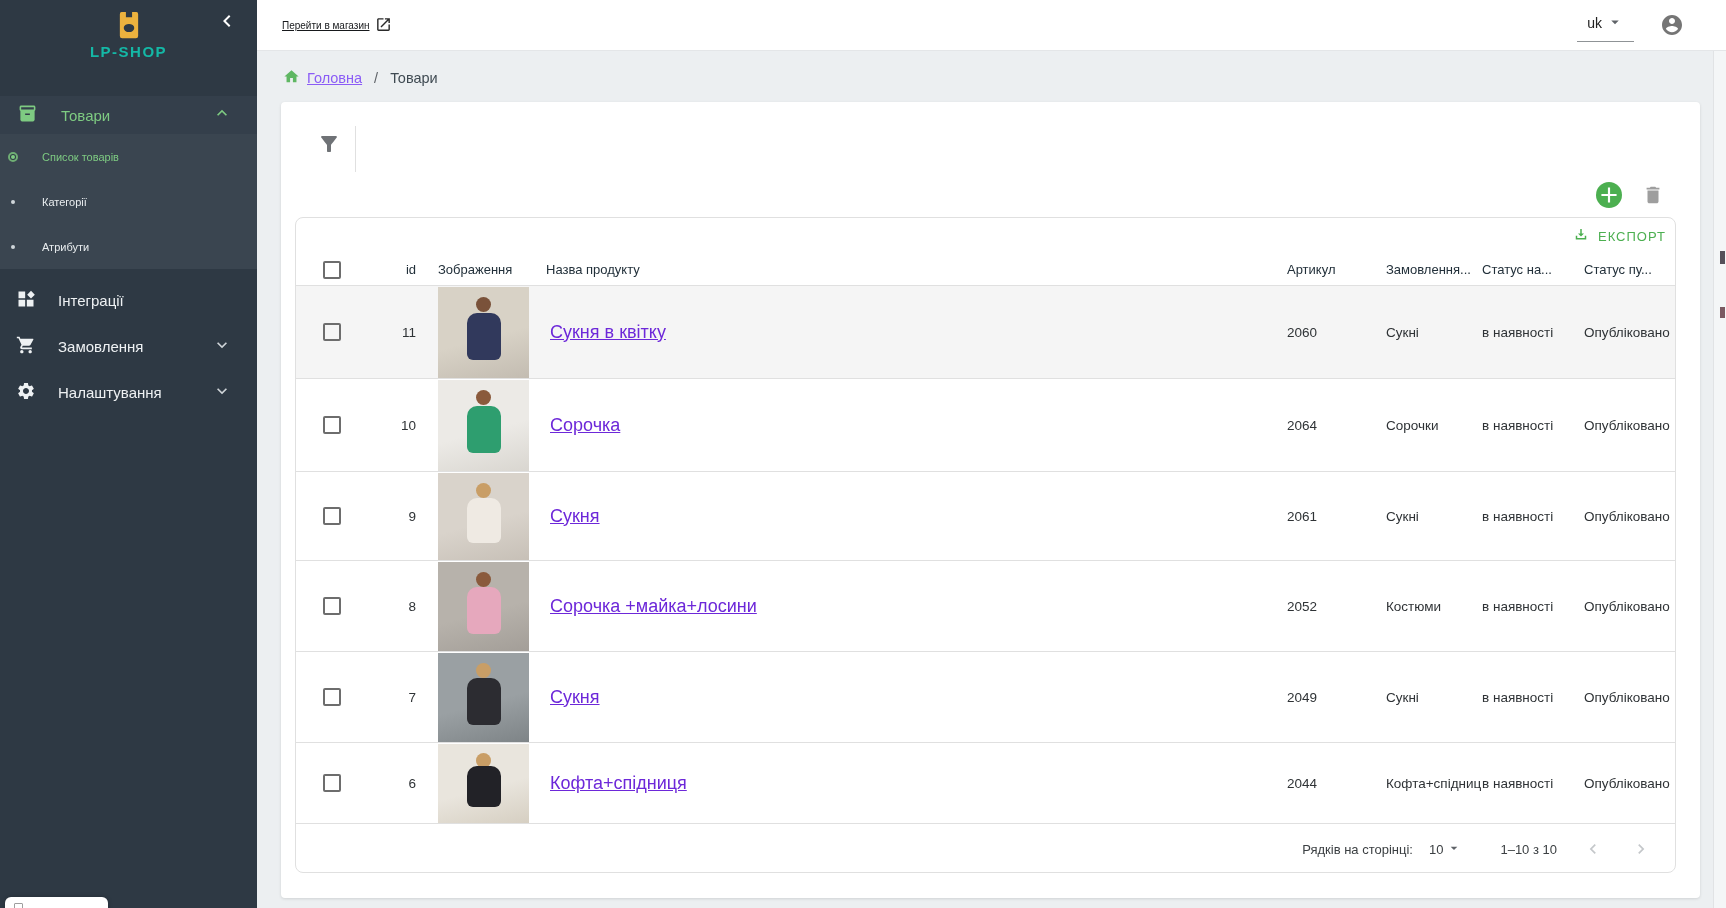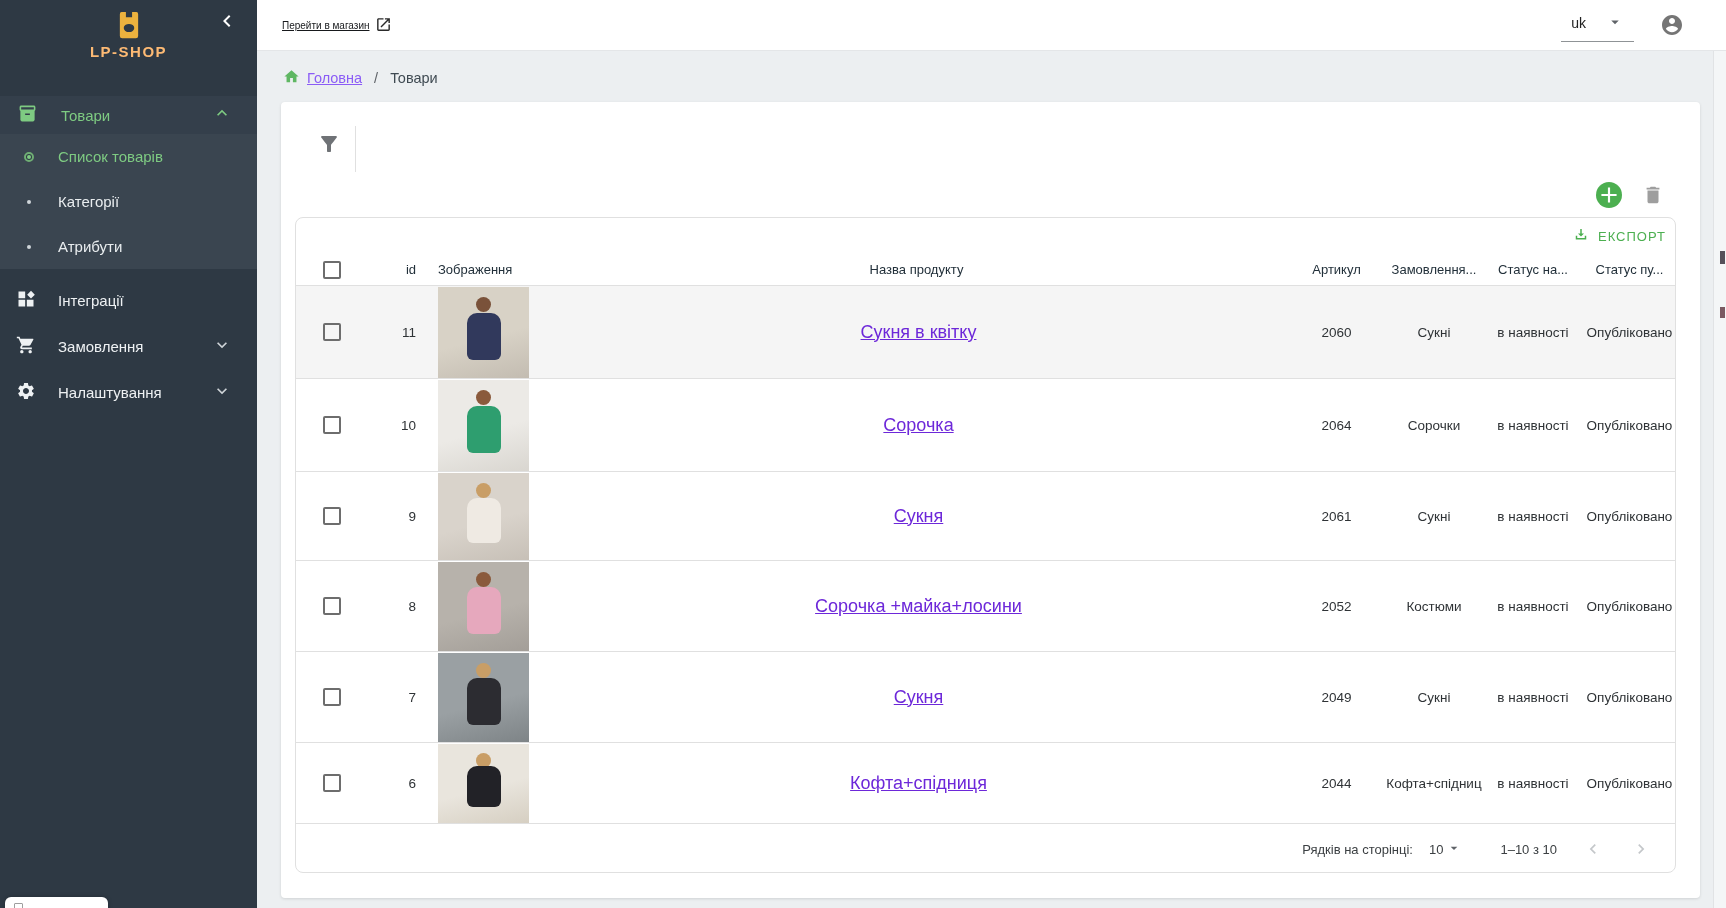--- a/index.html
+++ b/index.html
@@ -5,44 +5,44 @@
   * { margin:0; padding:0; box-sizing:border-box; }
   html,body { width:1726px; height:908px; overflow:hidden; }
   body { font-family:"Liberation Sans","DejaVu Sans",sans-serif; background:#eceff1; }
   .app { position:relative; width:1726px; height:908px; overflow:hidden; background:#eceff1; }
 
   
   .sidebar { position:absolute; left:0; top:0; width:257px; height:908px; background:#2e3944; z-index:5; }
   .logo-row { position:relative; height:96px; }
   .logo { position:absolute; left:0; top:8px; width:100%; text-align:center; cursor:pointer; }
   .logo svg { display:block; margin:0 auto; }
-  .logo-text { margin-top:3px; font-size:15px; font-weight:bold; letter-spacing:1.5px; color:#fdba74; }
+  .logo-text { margin-top:3px; font-size:15px; font-weight:bold; letter-spacing:1.5px; color:#14b8a6; }
   .collapse-btn { position:absolute; right:18px; top:9px; width:24px; height:24px; cursor:pointer; }
   .nav-head { display:flex; align-items:center; height:38px; padding:0 25px 0 18px; background:#343f4b; color:#7ecb82; cursor:pointer; }
   .nav-head .nh-label { flex:1; margin-left:24px; font-size:15px; }
   .submenu { background:#3a4550; }
-  .sub-item { display:flex; align-items:center; height:45px; padding-left:24px; color:#e9edef; font-size:15px; cursor:pointer; }
+  .sub-item { display:flex; align-items:center; height:45px; padding-left:8px; color:#e9edef; font-size:11px; cursor:pointer; }
   .sub-item .bullet { width:10px; display:flex; justify-content:center; margin-right:24px; }
   .dot { width:4px; height:4px; border-radius:50%; background:#cfd6da; }
   .sub-item.active { color:#7ecb82; }
   .radio-dot { width:10px; height:10px; border-radius:50%; border:2px solid #6fae74; background:#2e3944; position:relative; }
   .radio-dot::after { content:""; position:absolute; left:1px; top:1px; width:4px; height:4px; border-radius:50%; background:#7ecb82; }
   .nav-list { margin-top:8px; }
   .nav-item { display:flex; align-items:center; height:46px; padding:0 25px 0 16px; color:#eef1f3; font-size:15px; cursor:pointer; }
   .nav-item .ni-label { flex:1; margin-left:22px; }
   .corner-popup { position:absolute; left:5px; top:897px; width:103px; height:26px; background:#ffffff; border-radius:6px; box-shadow:0 0 4px rgba(0,0,0,.25); z-index:9; }
   .corner-popup .cp-icon { position:absolute; left:9px; top:6px; width:9px; height:9px; border:1.5px solid #9e9e9e; border-radius:1px; }
 
   
   .main { position:absolute; left:257px; top:0; right:0; bottom:0; }
   .topbar { position:absolute; left:0; top:0; right:0; height:51px; background:#ffffff; border-bottom:1px solid #e4e6e8; display:flex; align-items:center; padding:0 42px 0 25px; }
   .store-link { display:flex; align-items:center; gap:5px; color:#17191c; font-size:10px; cursor:pointer; }
   .store-link .sl-text { text-decoration:underline; }
   .topbar-spacer { flex:1; }
-  .lang-select { position:relative; display:flex; align-items:center; gap:20px; font-size:14px; color:#212121; cursor:pointer; padding:4px 2px 8px 10px; }
+  .lang-select { position:relative; display:flex; align-items:center; gap:4px; font-size:14px; color:#212121; cursor:pointer; padding:4px 2px 8px 10px; }
   .lang-select .underline { position:absolute; left:0; right:-8px; bottom:0; height:1px; background:#8f9396; }
   .avatar-btn { margin-left:34px; cursor:pointer; line-height:0; }
 
   .content { position:absolute; left:0; top:51px; right:0; bottom:0; background:#eceff1; }
   .breadcrumb { position:absolute; left:26px; top:17px; display:flex; align-items:center; gap:7px; font-size:14.5px; }
   .breadcrumb a { color:#8b5cf6; text-decoration:underline; cursor:pointer; }
   .crumb-sep { color:#5f6368; margin:0 5px; }
   .crumb-current { color:#3f4a52; }
 
   .card { position:absolute; left:24px; top:51px; width:1419px; height:796px; background:#ffffff; border-radius:4px; box-shadow:0 1px 3px rgba(0,0,0,.12); }
@@ -51,21 +51,21 @@
   .vdivider { position:absolute; left:74px; top:24px; width:1px; height:46px; background:#e0e0e0; }
   .fab-add { position:absolute; left:1315px; top:80px; width:26px; height:26px; border:none; border-radius:50%; background:#4caf50; cursor:pointer; line-height:0; padding:0; }
   .trash-btn { position:absolute; left:1360px; top:81px; width:24px; height:24px; border:none; background:transparent; cursor:pointer; line-height:0; padding:0; }
 
   .table-card { position:absolute; left:14px; top:115px; width:1381px; height:656px; border:1px solid #e0e0e0; border-radius:8px; background:#fff; overflow:hidden; }
   .export-row { height:36px; display:flex; align-items:center; justify-content:flex-end; padding-right:9px; }
   .export-btn { display:flex; align-items:center; gap:8px; border:none; background:transparent; color:#4caf50; font-size:13px; font-weight:500; letter-spacing:1px; cursor:pointer; font-family:inherit; }
   .thead { display:flex; align-items:center; height:32px; border-bottom:1px solid #e0e0e0; font-size:13px; font-weight:normal; color:#22303a; }
   .trow { display:flex; align-items:center; border-bottom:1px solid #e0e0e0; font-size:13.5px; color:#2f3336; background:#fff; }
   .trow.hl { background:#f5f5f5; }
-  .cell { overflow:hidden; white-space:nowrap;text-align:center; }
+  .cell { overflow:hidden; white-space:nowrap; }
   .c-check { width:45px; padding-left:27px; display:flex; align-items:center; }
   .c-id   { width:75px; text-align:right; }
   .c-img  { width:130px; padding-left:22px; display:flex; align-items:center; }
   .c-name { width:741px; padding-left:4px; }
   .c-sku  { width:99px; }
   .c-user { width:96px; }
   .c-stock{ width:102px; }
   .c-pub  { flex:1; }
   .thead .c-name { padding-left:0; }
   .checkbox { display:inline-block; width:18px; height:18px; border:2px solid #6d6d6d; border-radius:2px; background:#fff; cursor:pointer; }

